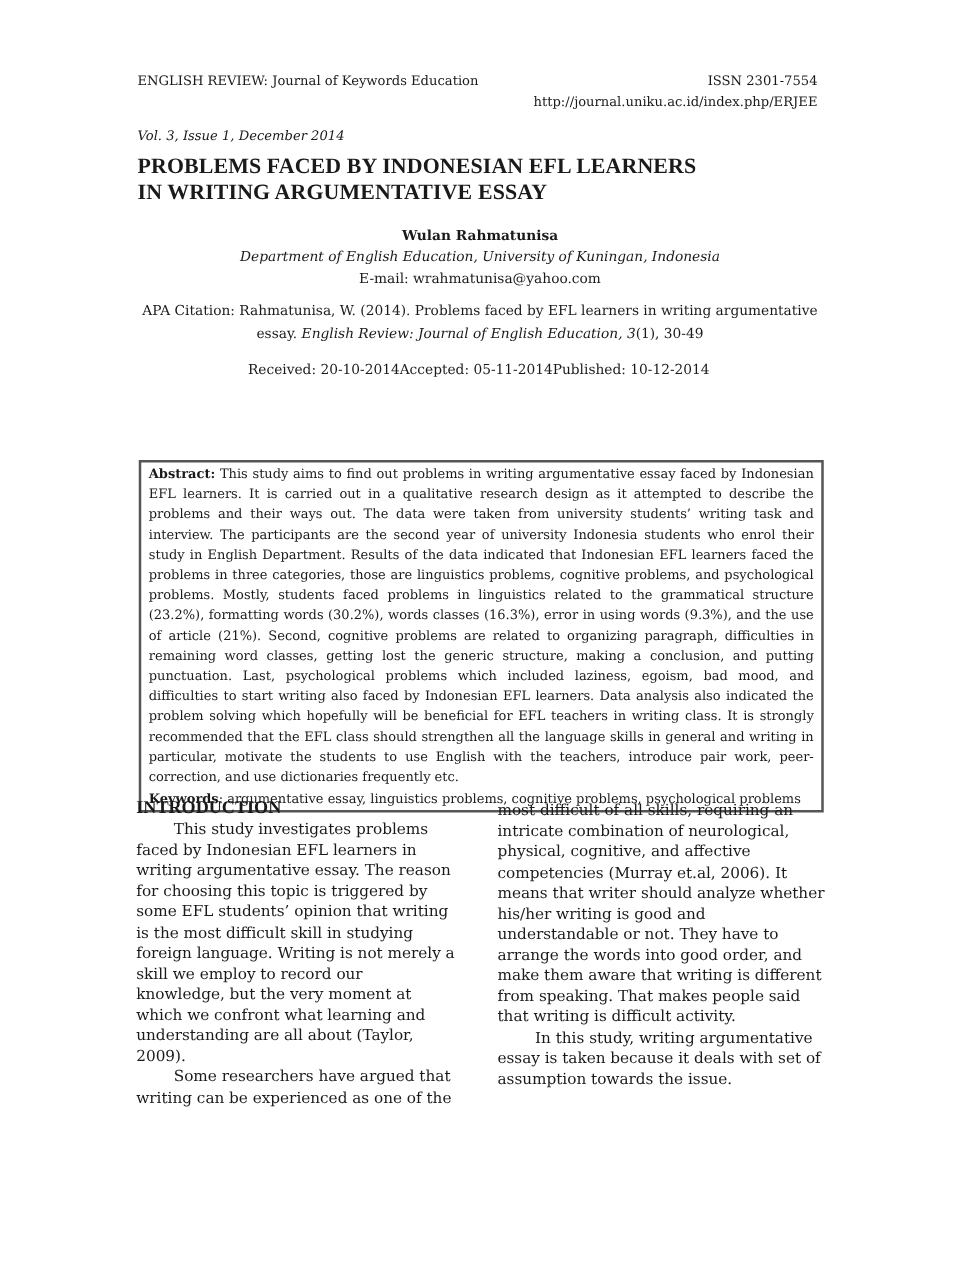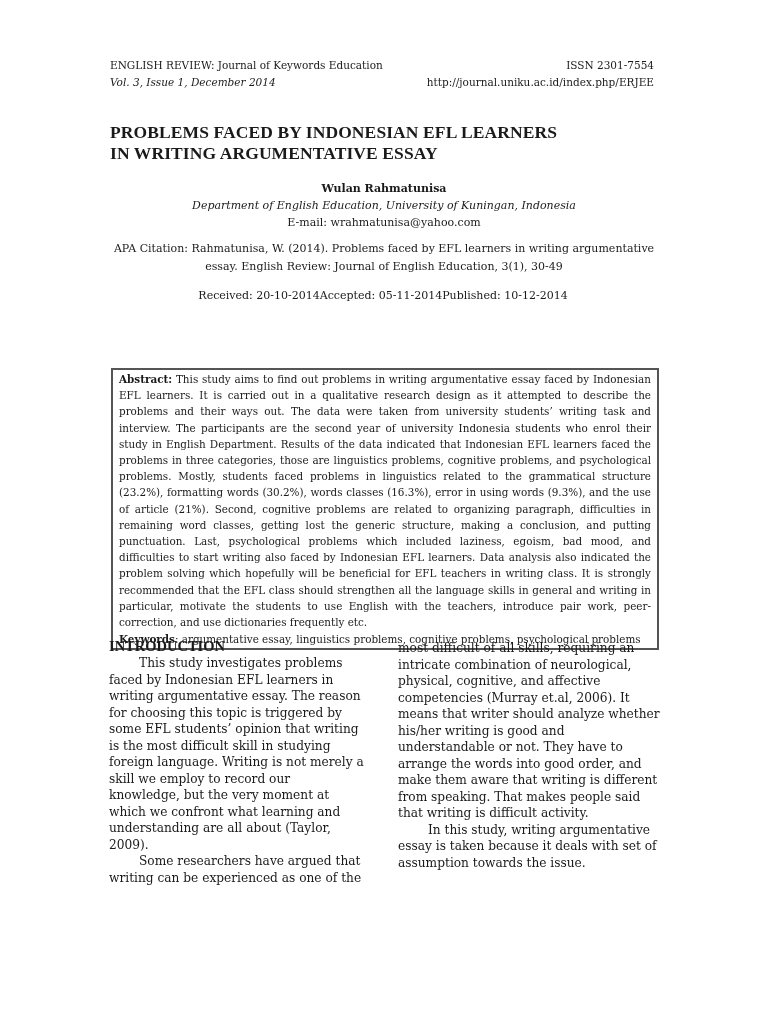--- a/index.html
+++ b/index.html
@@ -1,25 +1,25 @@
 <!DOCTYPE html>
 <html><head>
   <meta charset="utf-8">
   <style>
     html, body { margin: 0; padding: 0; background: #ffffff; }
     body { width: 768px; height: 1024px; position: relative; overflow: hidden; color: #1a1a1a; font-family: "DejaVu Serif", serif; }
     .header { position: absolute; left: 110px; right: 114px; top: 57px; font-size: 10.5px; line-height: 17px; }
     .header .row { display: flex; justify-content: space-between; }
-    .header .it { font-style: italic; }
+    .header .it { font-style: italic; margin-top: 27px; }
     .title { position: absolute; left: 110px; right: 110px; top: 122px; text-align: left; font-family: "Liberation Serif", serif; font-weight: bold; font-size: 17.5px; line-height: 21px; letter-spacing: 0.1px; }
     .author { position: absolute; left: 110px; right: 110px; top: 180px; text-align: center; font-size: 11px; line-height: 17px; }
     .author .name { font-weight: bold; }
     .author .dept { font-style: italic; }
     .citation { position: absolute; left: 110px; right: 110px; top: 240px; text-align: center; font-size: 11px; line-height: 18px; }
-    .citation .it { }
+    .citation .it { font-style: italic; }
     .dates { position: absolute; left: 110px; right: 112px; top: 287px; display: flex; justify-content: center; font-size: 11px; line-height: 17px; }
     .abstract-box { position: absolute; left: 111px; top: 336px; width: 532px; height: 278px; border: 2px solid #555; padding: 0 6px; font-size: 10.4px; line-height: 16.2px; text-align: justify; margin-top: 32px; }
     .abstract-box p { margin: 0; padding-top: 1px; }
     .abstract-box b { font-weight: bold; }
     .col { position: absolute; top: 637px; width: 255px; font-size: 12.2px; line-height: 16.5px; }
     .col.left { left: 109px; }
     .col.right { left: 398px; top: 640px; width: 262px; }
     .col h2 { font-family: "Liberation Serif", serif; font-size: 14.5px; font-weight: bold; margin: 0; line-height: 18px; }
     .col p { margin: 0; }
     .indent { text-indent: 30px; }

